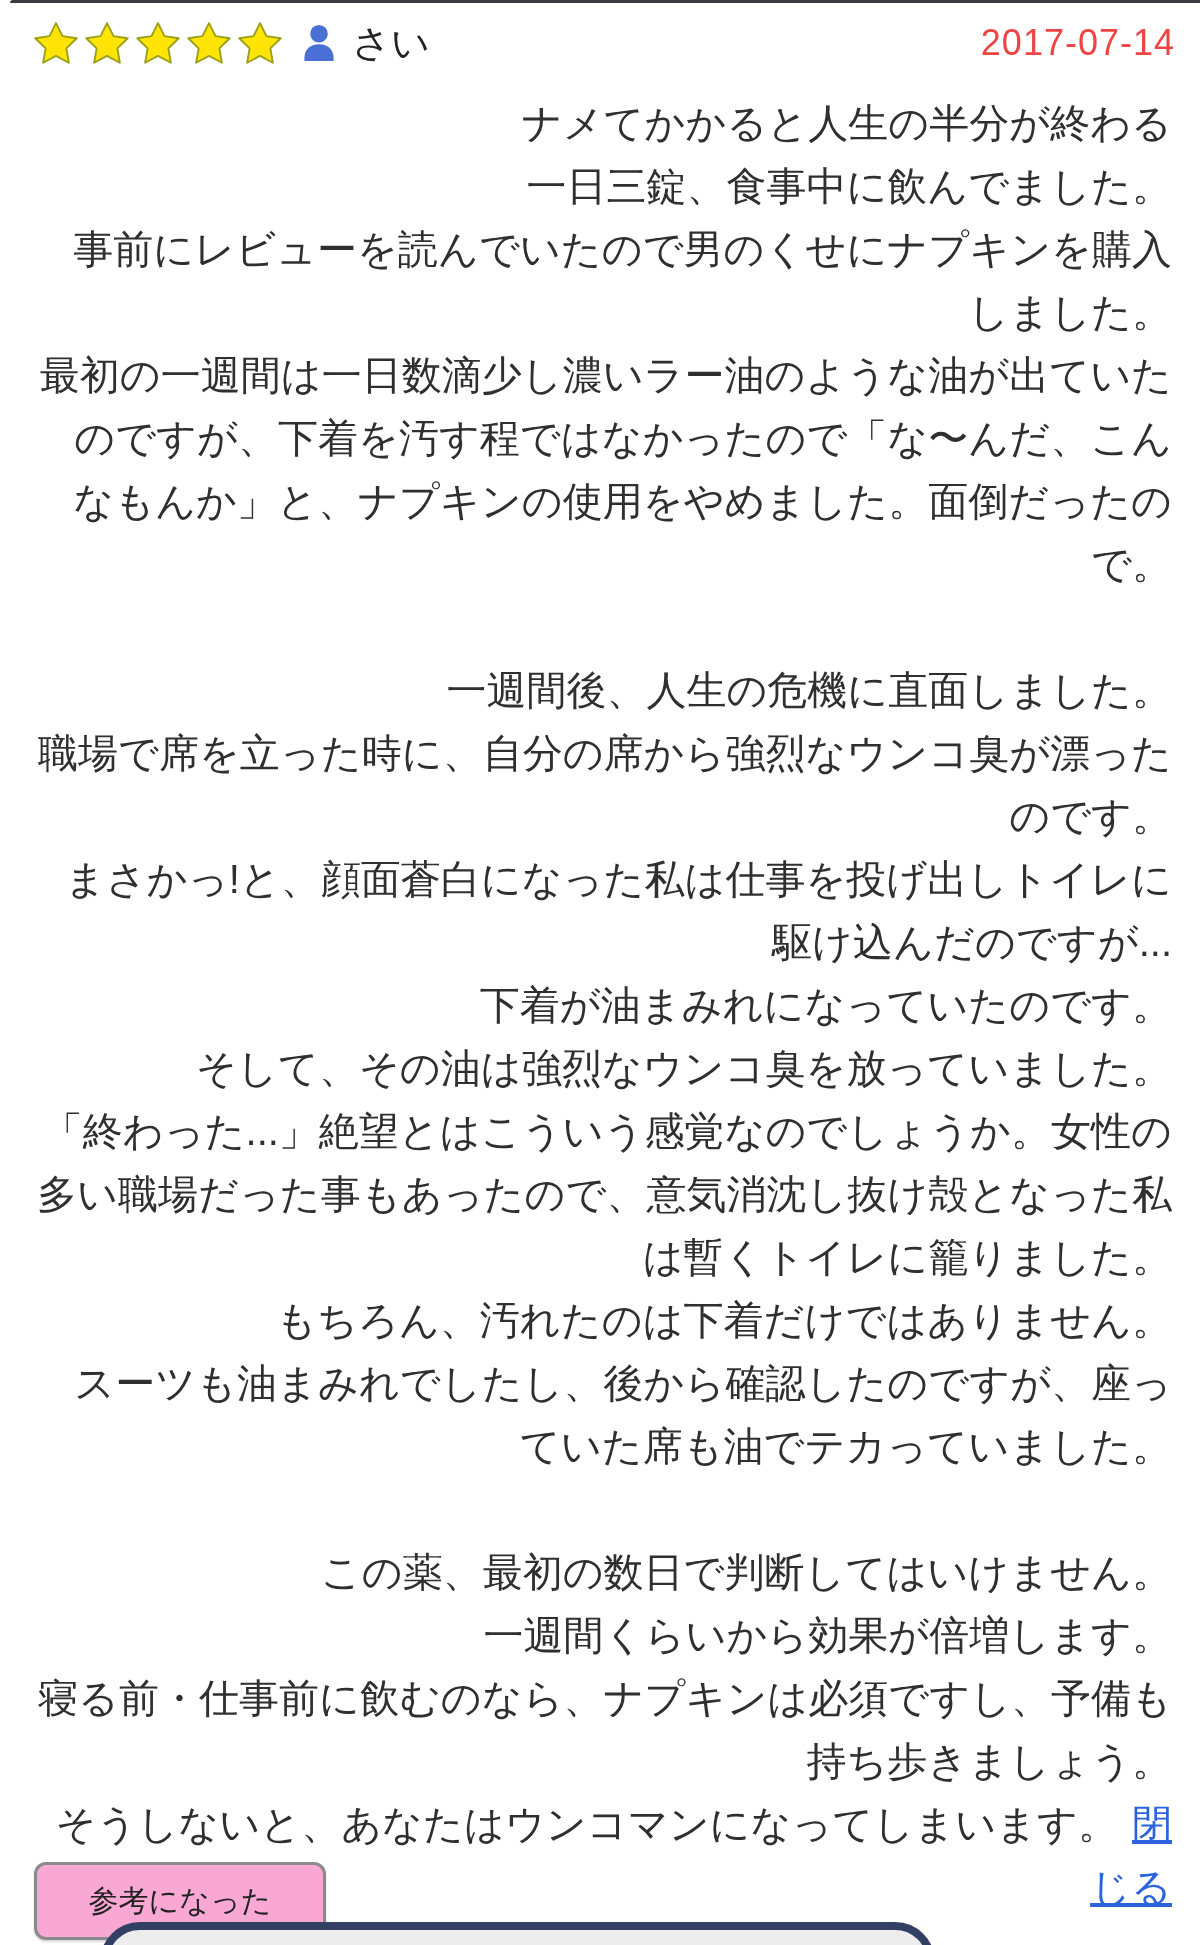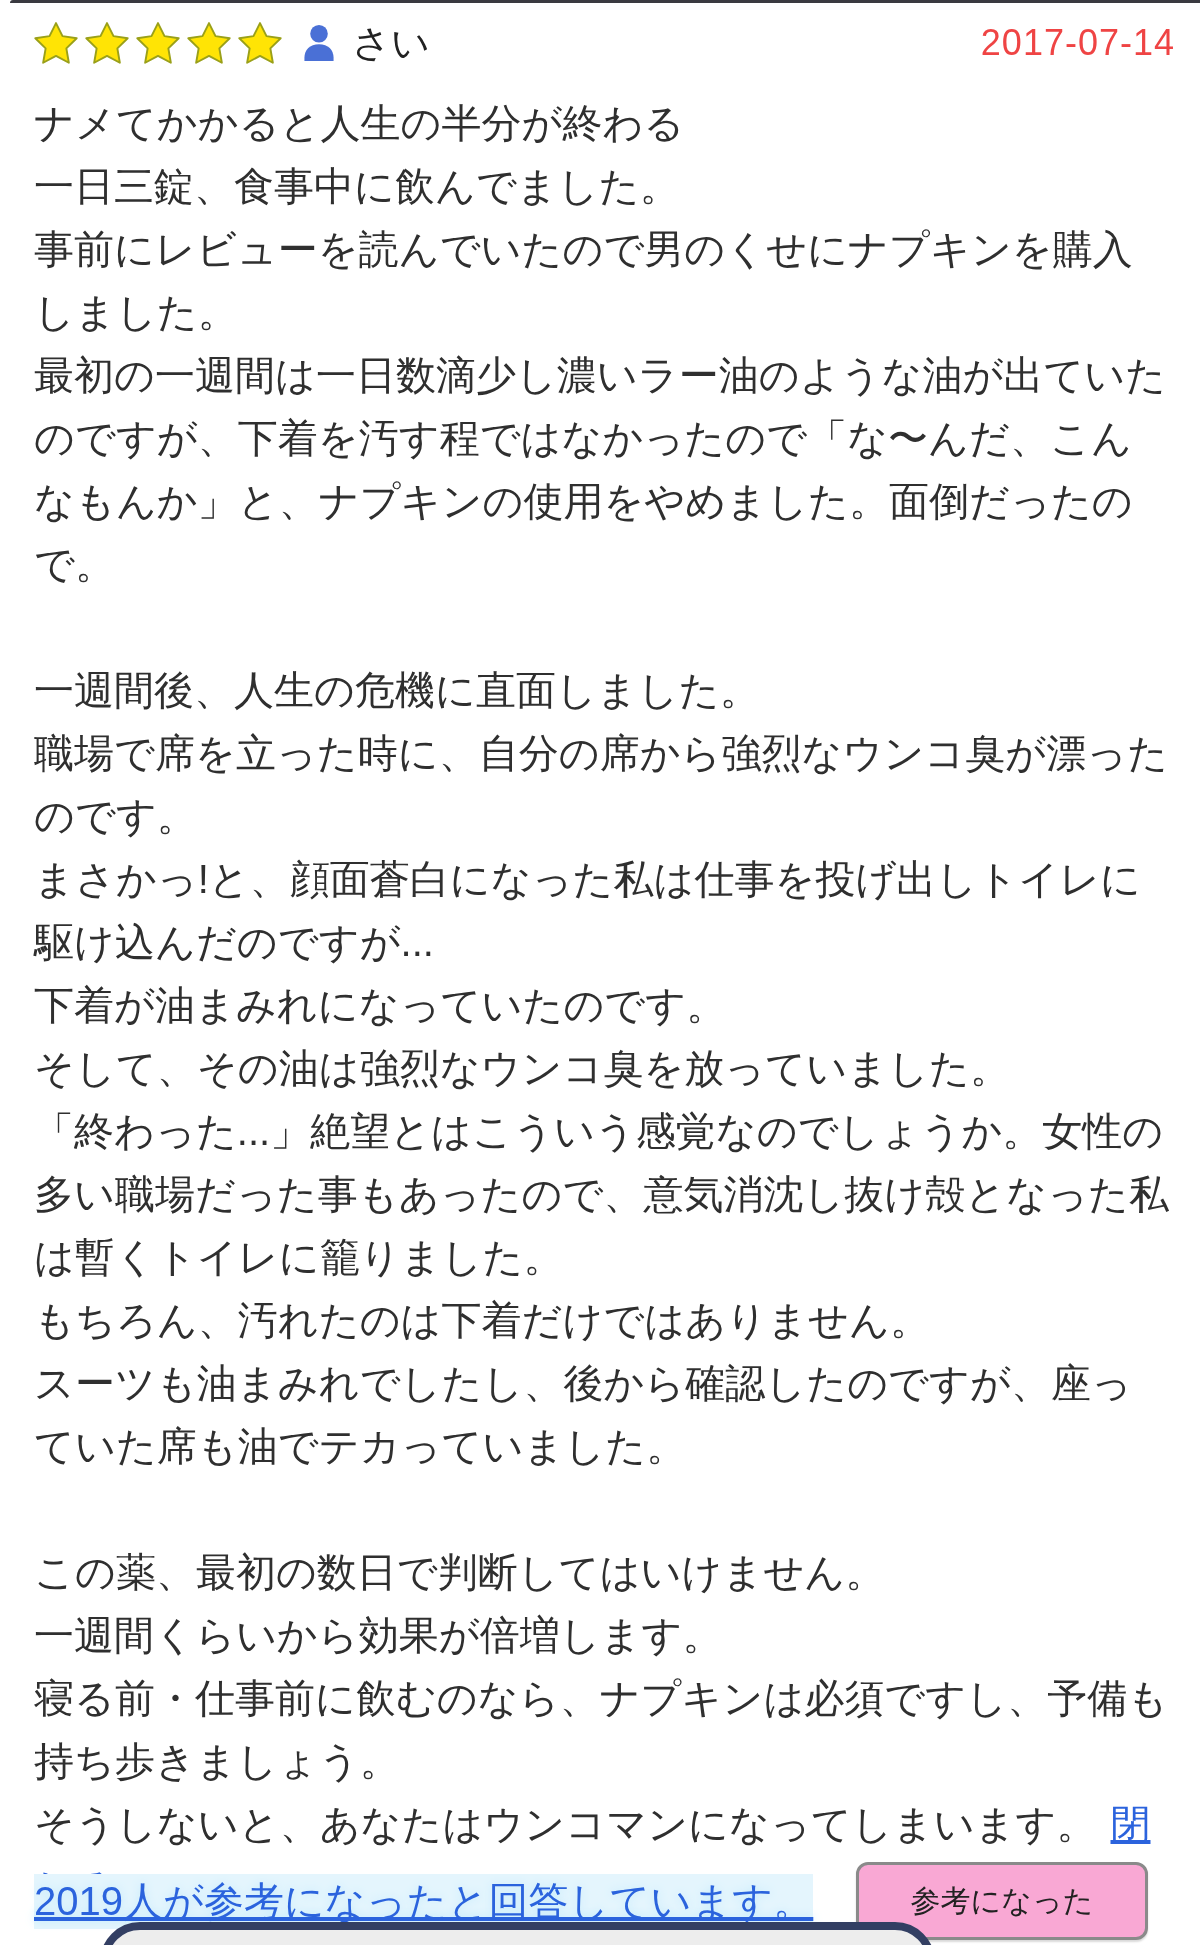--- a/index.html
+++ b/index.html
@@ -28,20 +28,21 @@
   .date{margin-left:auto;font-size:36px;color:#ef4444;letter-spacing:1px;}
 
   .body-text{
     padding:20px 28px 0 34px;
     font-size:40px;
     line-height:63px;
     white-space:pre-line;
     color:var(--text-color);
     word-break:break-all;
     overflow-wrap:anywhere;
+    text-align:right;
   }
   .close-link{
     color:var(--link-blue);
     text-decoration:underline;
     margin-left:14px;
     cursor:pointer;
   }
 
   .footer{
     position:absolute;
@@ -129,18 +130,17 @@
 「終わった...」絶望とはこういう感覚なのでしょうか。女性の多い職場だった事もあったので、意気消沈し抜け殻となった私は暫くトイレに籠りました。
 もちろん、汚れたのは下着だけではありません。
 スーツも油まみれでしたし、後から確認したのですが、座っていた席も油でテカっていました。
 
 この薬、最初の数日で判断してはいけません。
 一週間くらいから効果が倍増します。
 寝る前・仕事前に飲むのなら、ナプキンは必須ですし、予備も持ち歩きましょう。
 そうしないと、あなたはウンコマンになってしまいます。</span><a class="close-link" href="#">閉じる</a></div>
 
   <div class="footer">
-    <a class="helpful-link" href="#">2019人が参考になったと回答しています。</a>
     <button class="helpful-btn">参考になった</button>
   </div>
 
   <div class="pill"></div>
 </div>
 
 </body></html>

